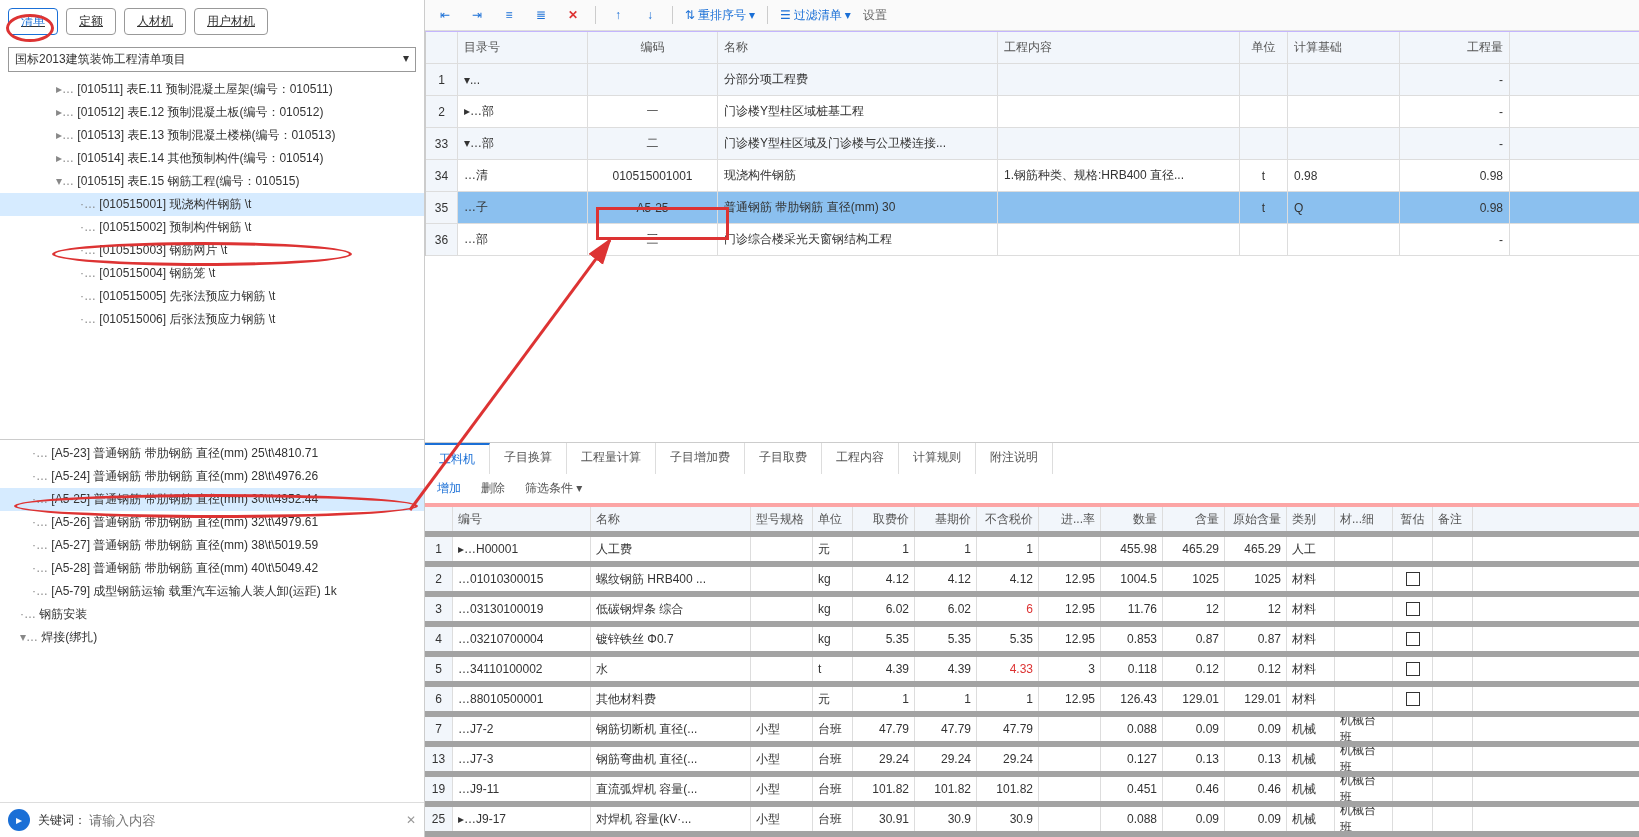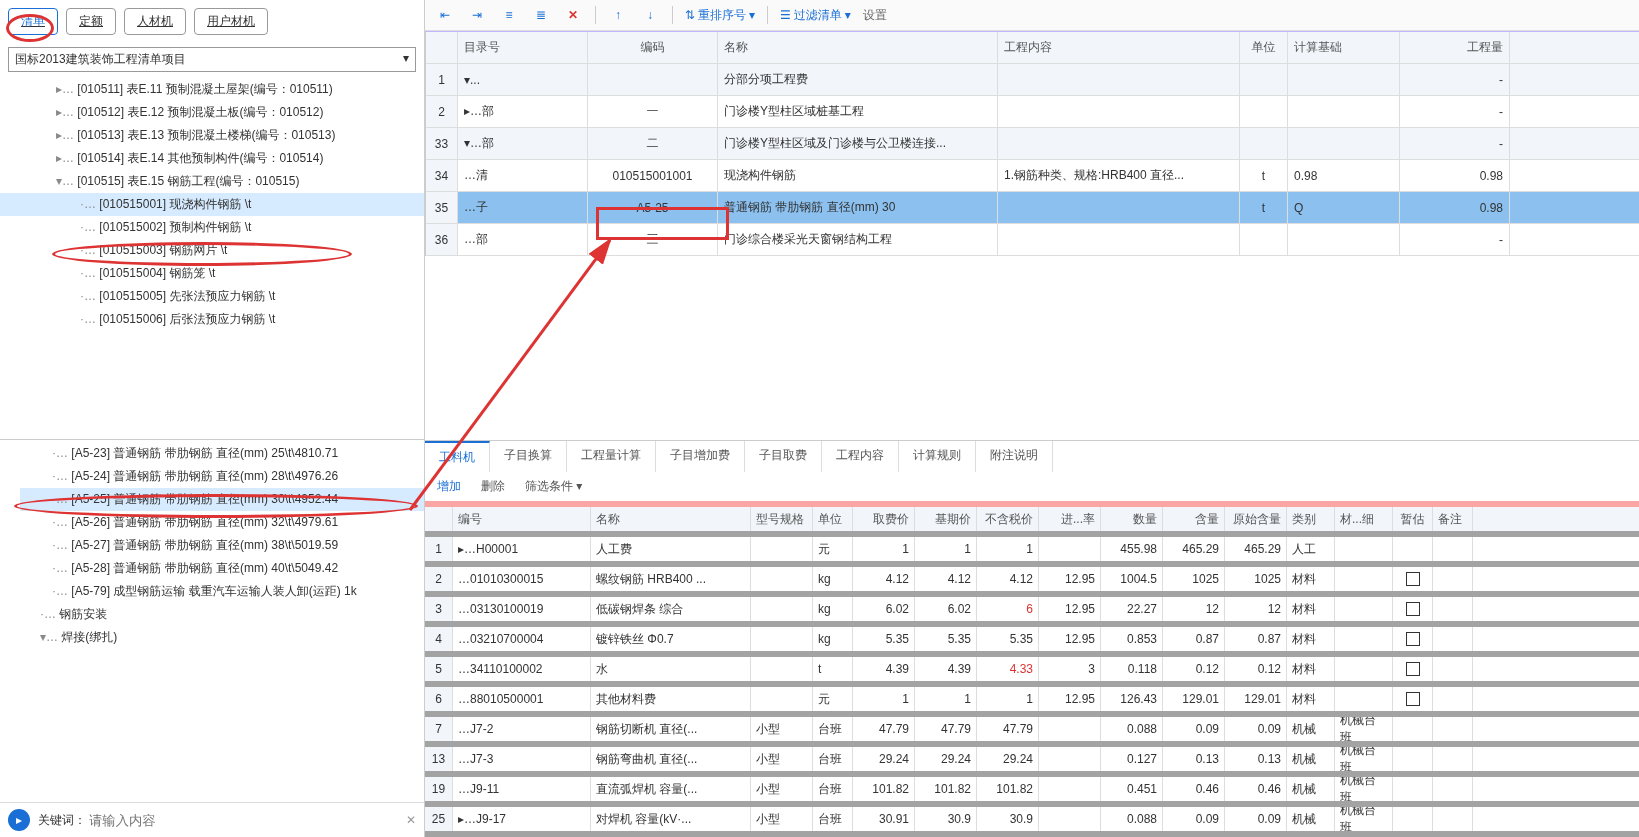--- a/index.html
+++ b/index.html
@@ -55,21 +55,21 @@
 .c-base { width: 112px; text-align: center; }
 .c-qty { width: 110px; justify-content: flex-end; }
 .mt-row.shade { background: #f2f6fb; }
 .mt-row.sel { background: #8bc0ef; }
 
 
 .sub-tabs { display: flex; border-top: 1px solid #ccc; }
 .sub-tab { padding: 6px 14px; border-right: 1px solid #ddd; cursor: pointer; color: #555; }
 .sub-tab.active { color: #1a6fd6; border-top: 2px solid #1a6fd6; background: #fff; }
 
-.sub-toolbar { display: flex; gap: 20px; padding: 6px 12px; border-bottom: 6px solid #fca5a5; color: #555; }
+.sub-toolbar { display: flex; gap: 20px; padding: 6px 12px; border-bottom: 4px solid #fca5a5; color: #555; }
 .sub-toolbar .link { color: #1a6fd6; cursor: pointer; }
 
 
 .detail-table { overflow-x: auto; }
 .dt-row { display: flex; border-bottom: 6px solid #a3a3a3; height: 30px; }
 .dt-row.header { background: #f2f6fb; color: #555; }
 .dt-cell { border-right: 1px solid #ddd; padding: 0 5px; display: flex; align-items: center; overflow: hidden; font-size: 12px; }
 .d-num { width: 28px; justify-content: center; background: #f2f6fb; }
 .d-code { width: 138px; }
 .d-name { width: 160px; }
@@ -115,21 +115,21 @@
         <div class="tree-node l2"><span class="tree-connector">▸…</span> [010513] 表E.13 预制混凝土楼梯(编号：010513)</div>
         <div class="tree-node l2"><span class="tree-connector">▸…</span> [010514] 表E.14 其他预制构件(编号：010514)</div>
         <div class="tree-node l2"><span class="tree-connector">▾…</span> [010515] 表E.15 钢筋工程(编号：010515)</div>
         <div class="tree-node l3 selected"><span class="tree-connector">·…</span> [010515001] 现浇构件钢筋 \t</div>
         <div class="tree-node l3"><span class="tree-connector">·…</span> [010515002] 预制构件钢筋 \t</div>
         <div class="tree-node l3"><span class="tree-connector">·…</span> [010515003] 钢筋网片 \t</div>
         <div class="tree-node l3"><span class="tree-connector">·…</span> [010515004] 钢筋笼 \t</div>
         <div class="tree-node l3"><span class="tree-connector">·…</span> [010515005] 先张法预应力钢筋 \t</div>
         <div class="tree-node l3"><span class="tree-connector">·…</span> [010515006] 后张法预应力钢筋 \t</div>
       </div>
-    <div class="tree" id="tree2" style="border-top:1px solid #ccc;padding-left:20px;">
+    <div class="tree" id="tree2" style="border-top:1px solid #ccc;">
         <div class="tree-node l2b"><span class="tree-connector">·…</span> [A5-23] 普通钢筋 带肋钢筋 直径(mm) 25\t\4810.71</div>
         <div class="tree-node l2b"><span class="tree-connector">·…</span> [A5-24] 普通钢筋 带肋钢筋 直径(mm) 28\t\4976.26</div>
         <div class="tree-node l2b selected"><span class="tree-connector">·…</span> [A5-25] 普通钢筋 带肋钢筋 直径(mm) 30\t\4952.44</div>
         <div class="tree-node l2b"><span class="tree-connector">·…</span> [A5-26] 普通钢筋 带肋钢筋 直径(mm) 32\t\4979.61</div>
         <div class="tree-node l2b"><span class="tree-connector">·…</span> [A5-27] 普通钢筋 带肋钢筋 直径(mm) 38\t\5019.59</div>
         <div class="tree-node l2b"><span class="tree-connector">·…</span> [A5-28] 普通钢筋 带肋钢筋 直径(mm) 40\t\5049.42</div>
         <div class="tree-node l2b"><span class="tree-connector">·…</span> [A5-79] 成型钢筋运输 载重汽车运输人装人卸(运距) 1k</div>
         <div class="tree-node l1b"><span class="tree-connector">·…</span> 钢筋安装</div>
         <div class="tree-node l1b"><span class="tree-connector">▾…</span> 焊接(绑扎)</div>
       </div>
@@ -311,21 +311,21 @@
           <div class="dt-row">
             <div class="dt-cell d-num">3</div>
             <div class="dt-cell d-code">…03130100019</div>
             <div class="dt-cell d-name">低碳钢焊条 综合</div>
             <div class="dt-cell d-spec"></div>
             <div class="dt-cell d-unit">kg</div>
             <div class="dt-cell d-price1">6.02</div>
             <div class="dt-cell d-price2">6.02</div>
             <div class="dt-cell d-price3 red">6</div>
             <div class="dt-cell d-rate">12.95</div>
-            <div class="dt-cell d-qty">22.27</div>
+            <div class="dt-cell d-qty">11.76</div>
             <div class="dt-cell d-cont">12</div>
             <div class="dt-cell d-orig">12</div>
             <div class="dt-cell d-cat">材料</div>
             <div class="dt-cell d-fine"></div>
             <div class="dt-cell d-est">
               <div class="checkbox"></div>
             </div>
             <div class="dt-cell d-note"></div>
           </div>
           <div class="dt-row">

